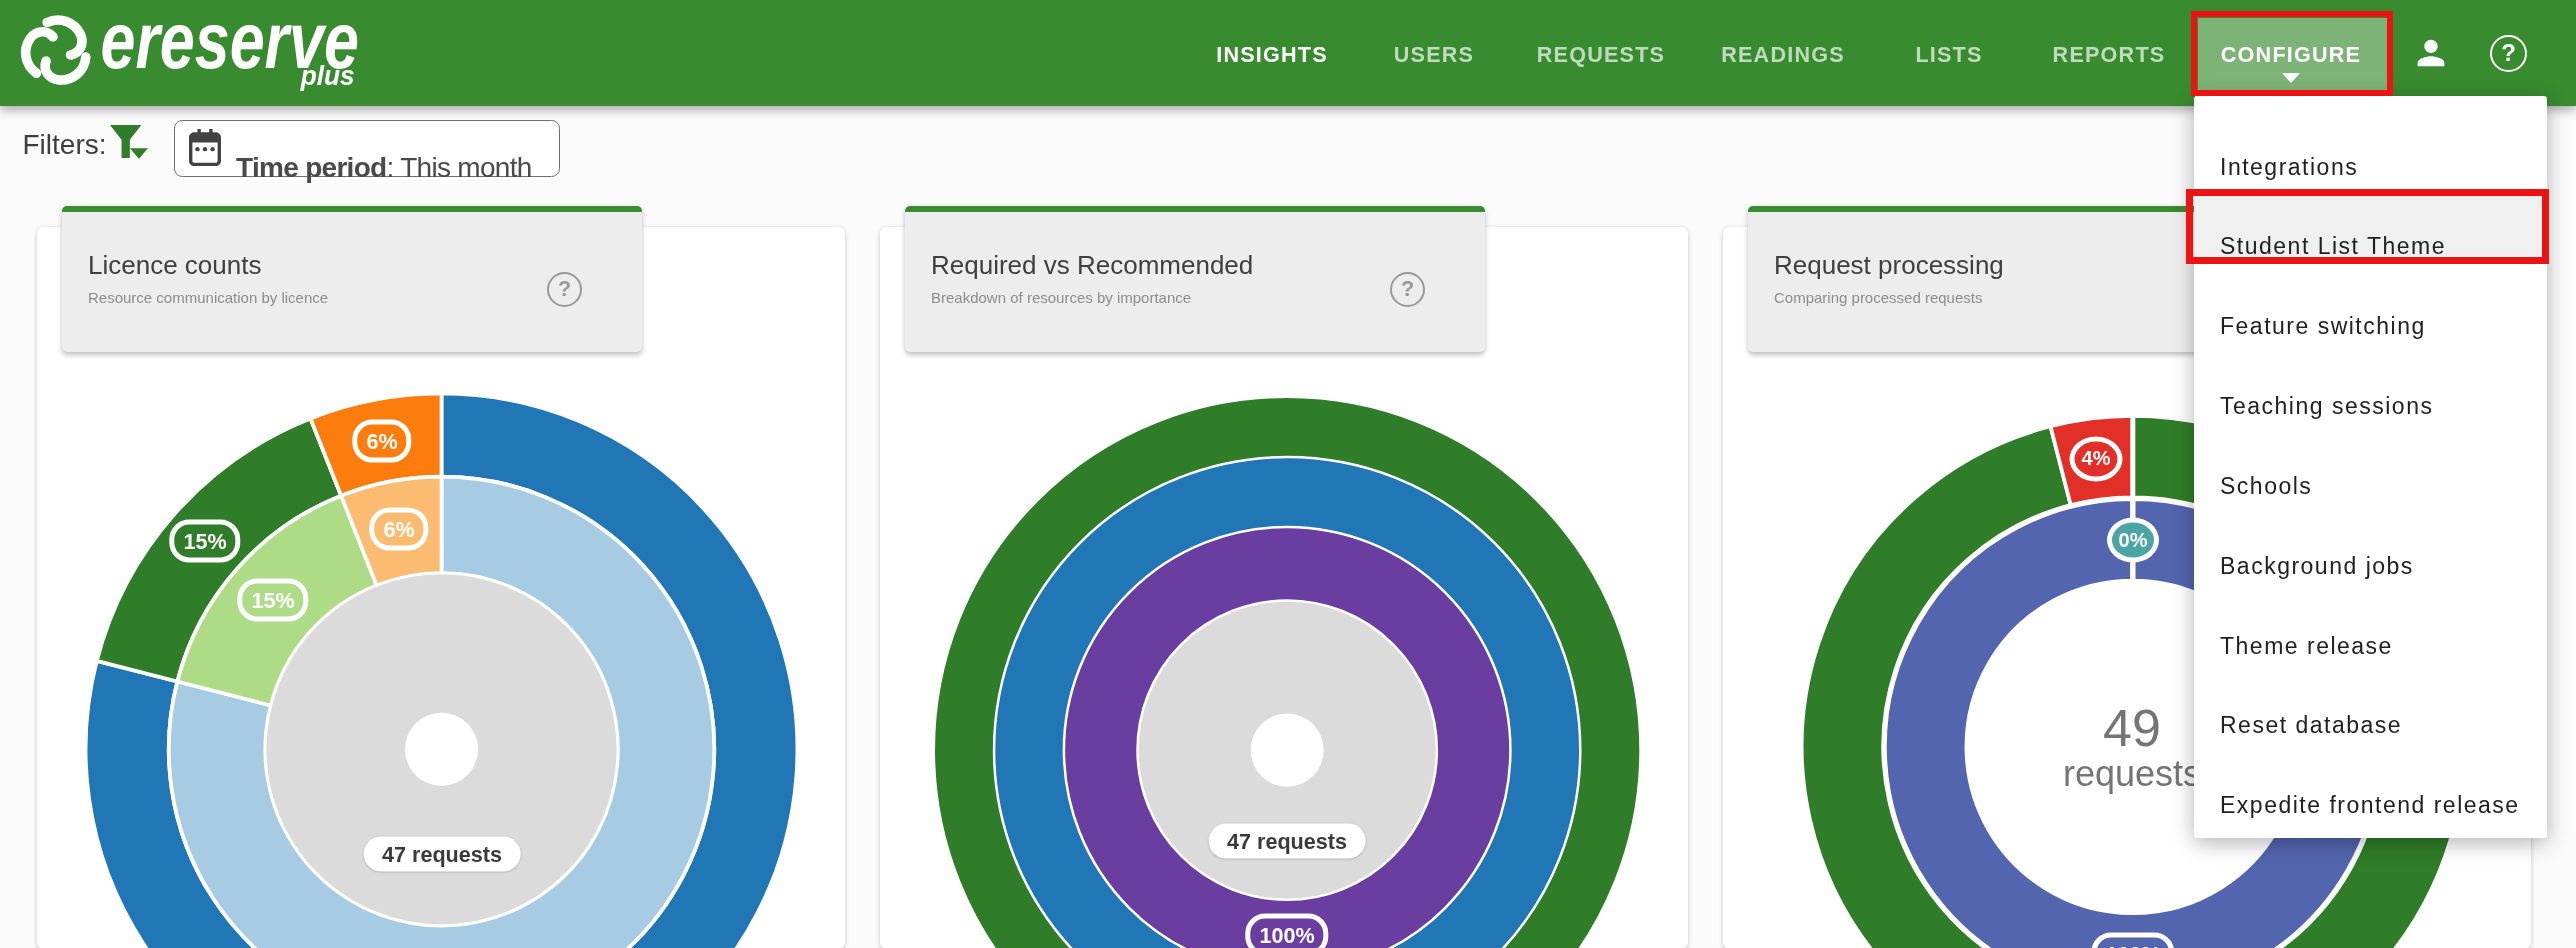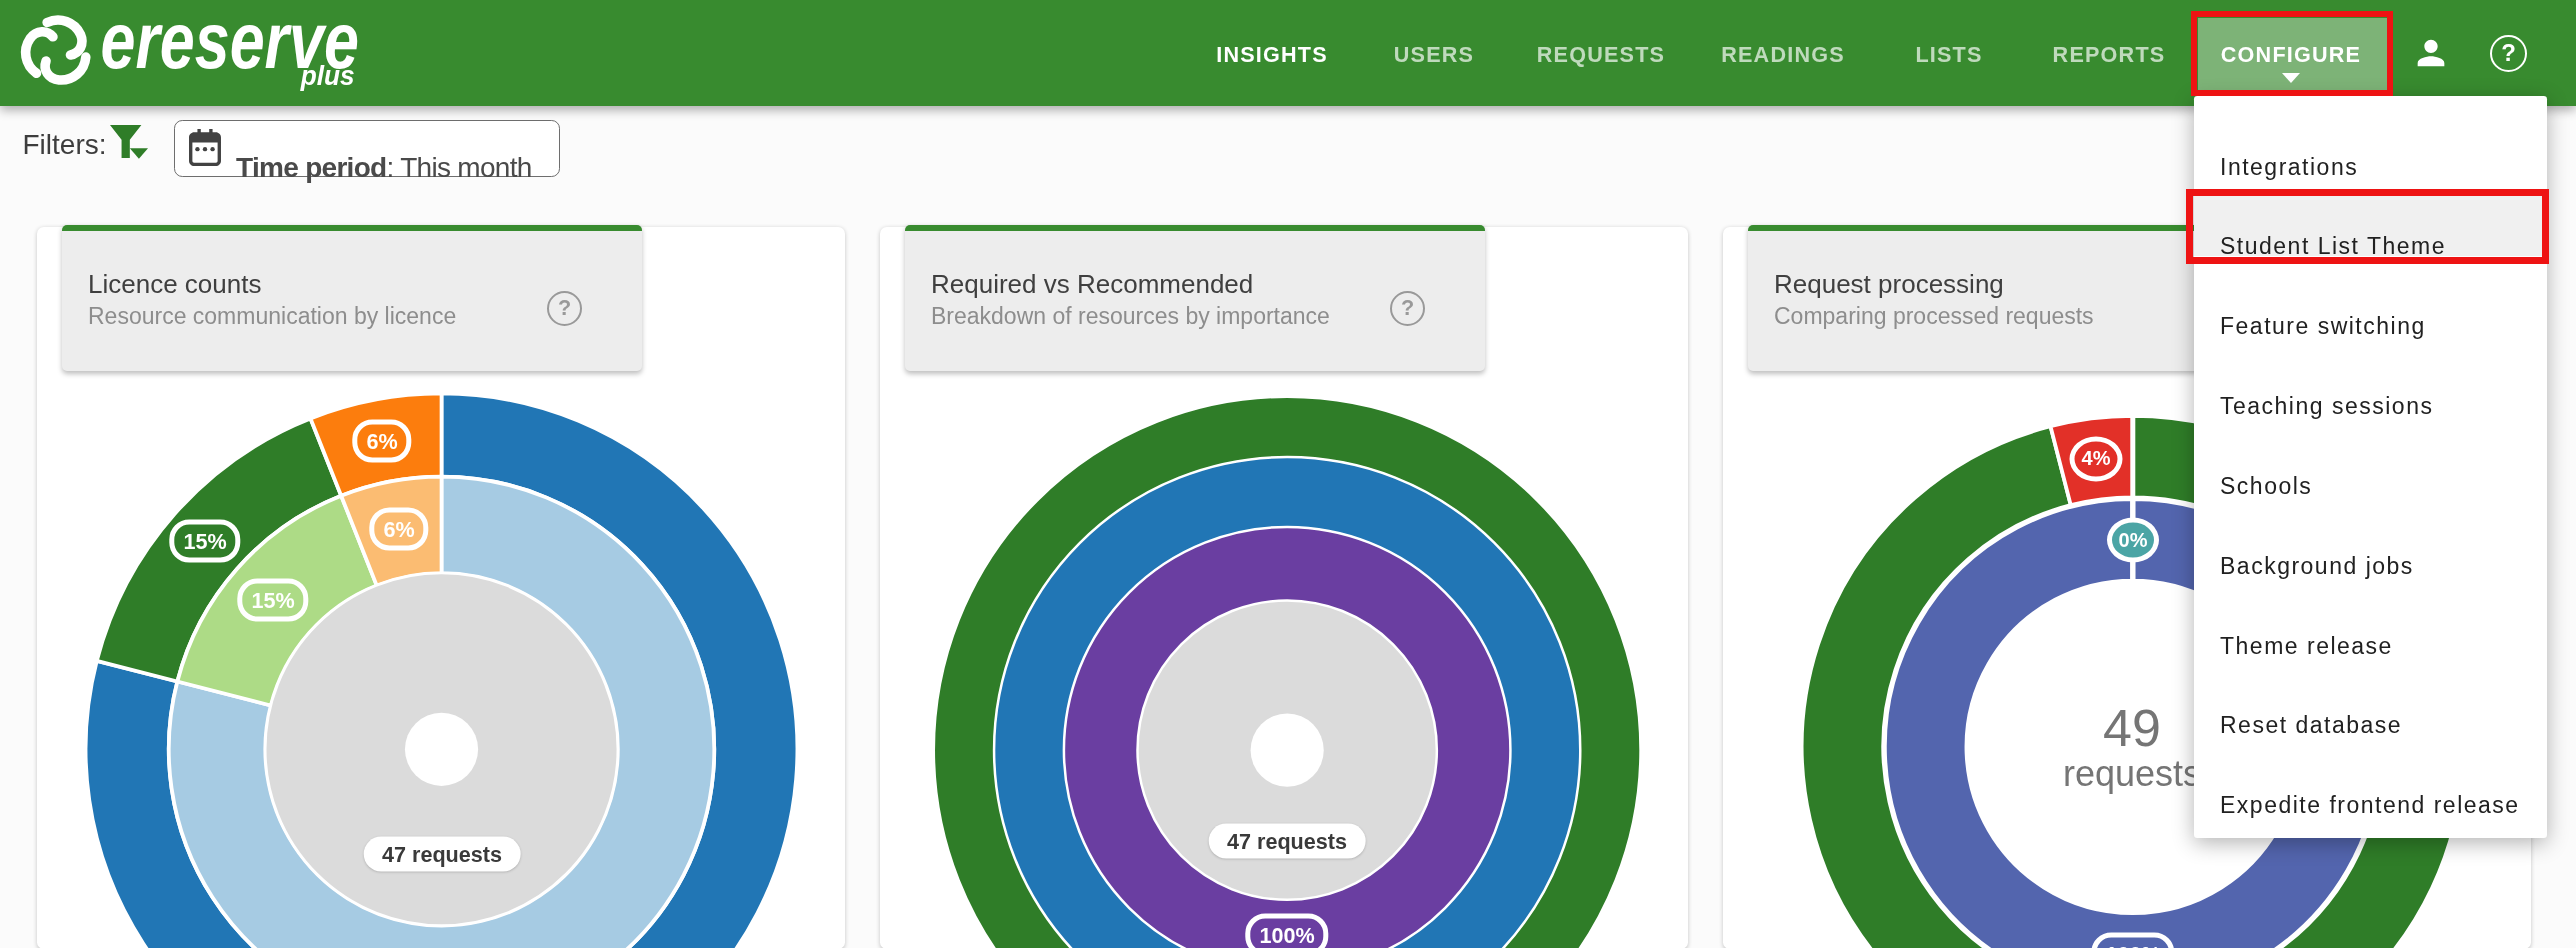--- a/index.html
+++ b/index.html
@@ -15,23 +15,23 @@
 .helpcirc { position:absolute; left:2490px; top:35px; width:37px; height:37px; border:2.8px solid #fff;
   border-radius:50%; z-index:25; text-align:center; }
 .helpcirc span { color:#fff; font-size:24px; font-weight:bold; line-height:32px; }
 .filters { position:absolute; left:22.5px; top:131px; font-size:28px; color:#3d3d3d; line-height:28px; }
 .tpbox { position:absolute; left:174px; top:120px; width:386px; height:57px; border:1.7px solid #6e6e6e;
   border-radius:8.3px; background:#fff; }
 .tptext { position:absolute; left:236px; top:134px; font-size:28px; color:#4a4a4a; line-height:28px; letter-spacing:-0.7px;margin-top:20px; }
 .card { position:absolute; top:227px; width:808px; height:722px; background:#fff; border-radius:6.7px;
   box-shadow:0 1.7px 4.2px rgba(0,0,0,0.22); }
 .chead { position:absolute; top:206px; width:580px; height:146px; background:#ededed; border-radius:5px;
-  border-top:6.7px solid #388b2f; box-shadow:0 2.5px 5.8px rgba(0,0,0,0.25); z-index:5;margin-top:19px; }
+  border-top:6.7px solid #388b2f; box-shadow:0 2.5px 5.8px rgba(0,0,0,0.25); z-index:5; }
 .ctitle { position:absolute; left:26px; top:39px; font-size:26px; color:#3f3f3f; line-height:28px; }
-.csub { position:absolute; left:26px; top:72px; font-size:23px; color:#8d8d8d; line-height:27px;text-align:center; }
+.csub { position:absolute; left:26px; top:72px; font-size:15px; color:#8d8d8d; line-height:27px;text-align:center; }
 .chelp { position:absolute; left:485px; top:60px; width:35px; height:35px; border:2.5px solid #999;
   border-radius:50%; color:#999; font-size:21.6px; font-weight:bold; text-align:center; line-height:30px; }
 .opill { position:absolute; transform:translate(-50%,-50%); border:5px solid #fff; border-radius:20px;
   color:#fff; font-weight:bold; padding:0 9.1px; height:43px; line-height:33px; z-index:3; }
 .tpill { position:absolute; transform:translate(-50%,-50%); background:#4ba5a5; border:5px solid #fff;
   border-radius:50%; color:#fff; font-weight:bold; font-size:20px; width:52px; height:45px;
   text-align:center; line-height:35px; z-index:3; }
 .ep { position:absolute; transform:translate(-50%,-50%); border:5.8px solid #fff; border-radius:50%;
   color:#fff; font-weight:bold; font-size:20px; width:53px; height:45px; text-align:center;
   line-height:33px; z-index:3; }

